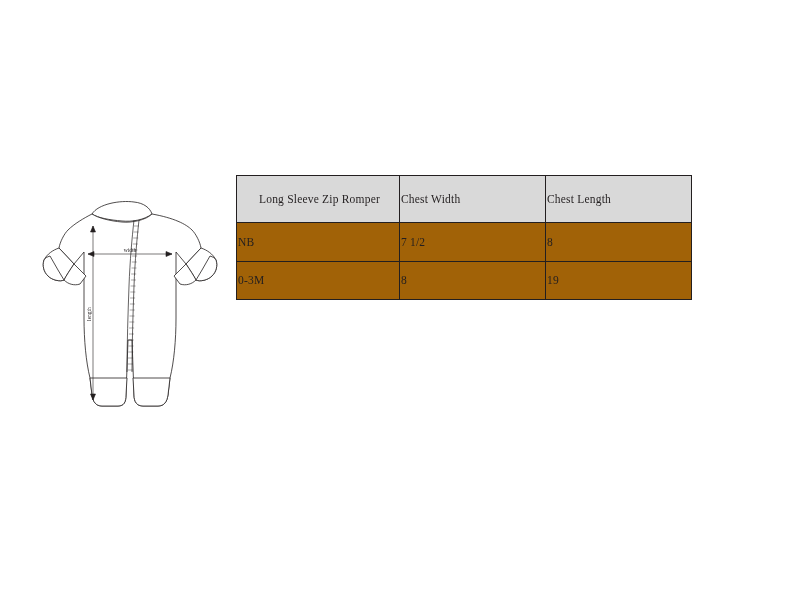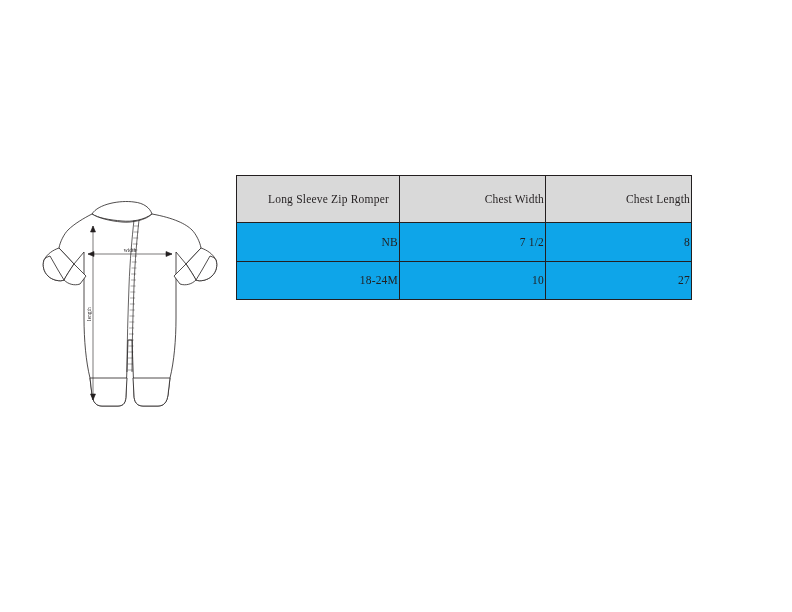--- a/index.html
+++ b/index.html
@@ -32,38 +32,38 @@
   .size-table {
     position: absolute;
     left: 236px;
     top: 175px;
     border-collapse: collapse;
     table-layout: fixed;
   }
   .size-table th,
   .size-table td {
     border: 1px solid #231f20;
-    text-align: right;
+    text-align: left;
     vertical-align: middle;
     font-weight: normal;
     font-size: 11.5px;
     letter-spacing: 0.2px;
   }
   .size-table thead th {
     height: 44px;
     background: #d9d9d9;
     font-size: 11.5px;
   }
   .size-table thead th.first-col {
-    text-align: center;
+    text-align: left;
     padding-left: 22px;
   }
   .size-table tbody td {
     height: 35.5px;
-    background: #0ea5e9;
+    background: #a16207;
   }
   .col-0 { width: 163px; }
   .col-1 { width: 146px; }
   .col-2 { width: 146px; }
 
   
   .dim-label {
     font-size: 5.2px;
     font-family: "Liberation Serif", serif;
     fill: #231f20;
@@ -159,18 +159,18 @@
       <th>Chest Length</th>
     </tr>
   </thead>
   <tbody>
     <tr>
       <td>NB</td>
       <td>7 1/2</td>
       <td>8</td>
     </tr>
     <tr>
-      <td>18-24M</td>
-      <td>10</td>
-      <td>27</td>
+      <td>0-3M</td>
+      <td>8</td>
+      <td>19</td>
     </tr>
   </tbody>
 </table>
 
 </body></html>

